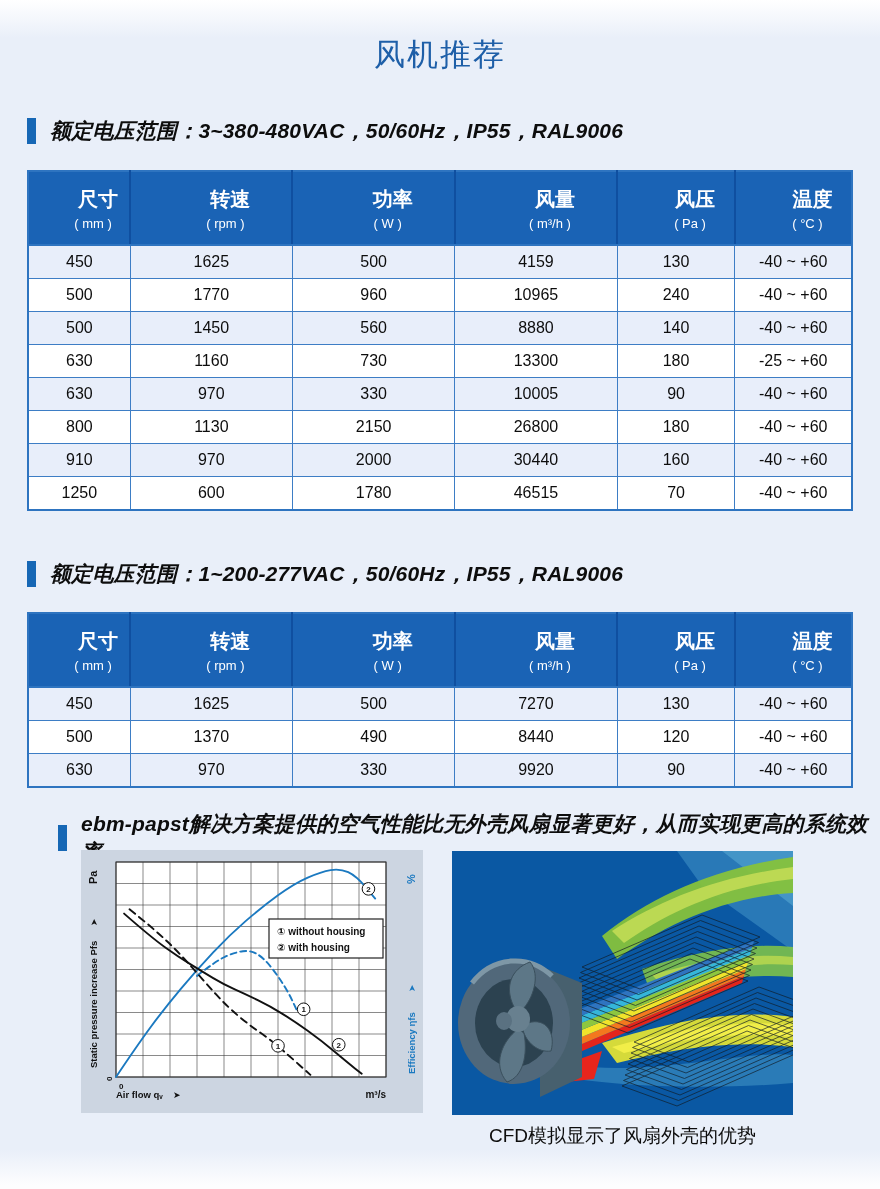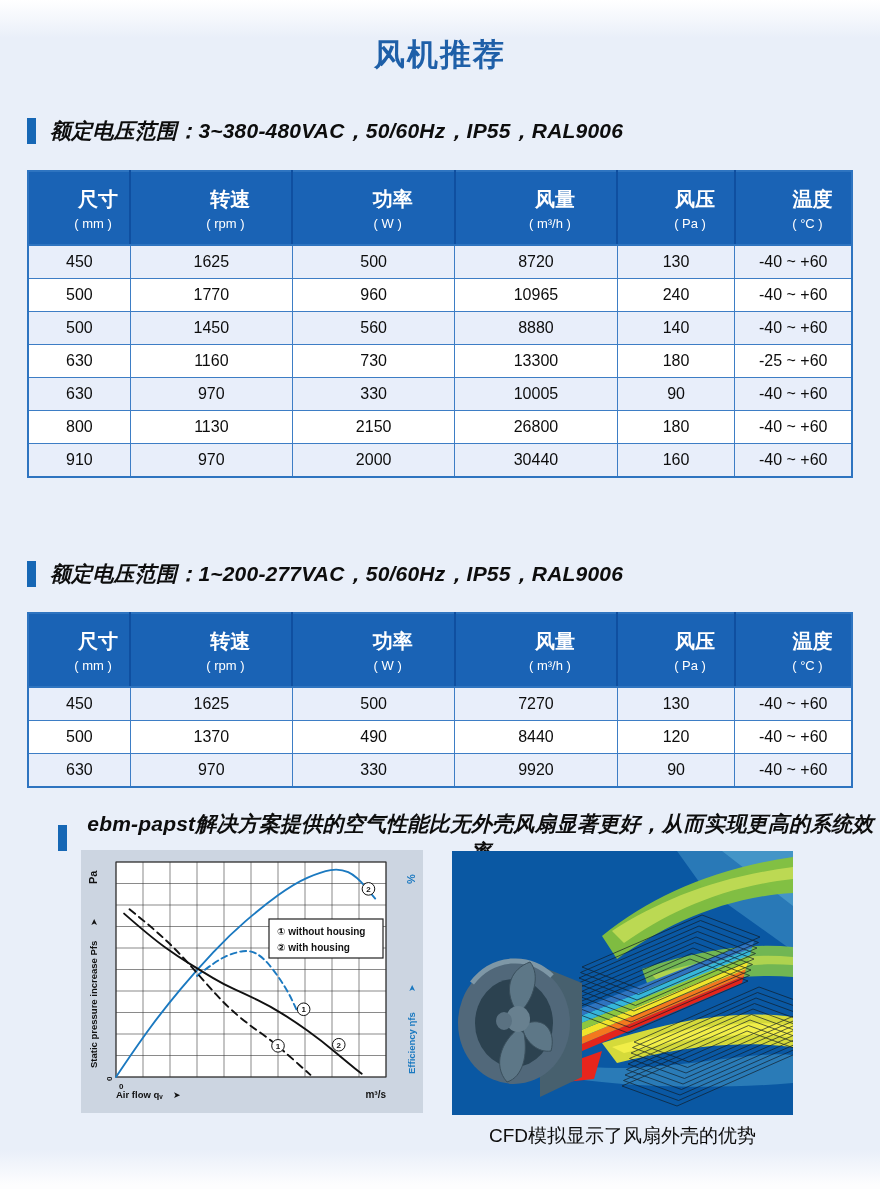--- a/index.html
+++ b/index.html
@@ -3,23 +3,23 @@
 <meta charset="utf-8">
 <style>
   html,body{margin:0;padding:0;background:#dfe7f4;}
   .page{
     position:relative;width:880px;height:1189px;margin:0 auto;overflow:hidden;
     background:linear-gradient(180deg,#ffffff 0px,#e9eff9 38px,#e9eff9 1150px,#fdfdfe 1185px);
     font-family:"Liberation Sans","DejaVu Sans",sans-serif;color:#111;
   }
   .page-title{
     position:absolute;top:34px;left:0;width:100%;text-align:center;
-    font-size:31px;font-weight:bold;color:#1e5fa8;letter-spacing:2px;
-  }
-  .section-heading{position:absolute;left:27px;display:flex;align-items:center;gap:14px;text-align:center;}
+    font-size:31px;font-weight:normal;color:#1e5fa8;letter-spacing:2px;
+  }
+  .section-heading{position:absolute;left:27px;display:flex;align-items:center;gap:14px;}
   .section-heading .bar{width:9px;height:26px;background:#1667b5;flex:0 0 auto;}
   .section-heading .txt{font-size:21px;font-weight:bold;font-style:italic;color:#0d0d0d;letter-spacing:.2px;}
   .sec1{top:117px;}
   .sec2{top:560px;}
   .sec3{top:810px;padding-left:31px;}
 
   table.spec{
     position:absolute;left:27px;width:826px;border-collapse:collapse;table-layout:fixed;
     background:#fff;border:2px solid #2e74c0;
   }
@@ -95,21 +95,21 @@
             <span class="h-main">温度</span>
             <span class="h-unit">( °C )</span>
           </th>
       </tr>
     </thead>
     <tbody>
         <tr>
           <td>450</td>
           <td>1625</td>
           <td>500</td>
-          <td>8720</td>
+          <td>4159</td>
           <td>130</td>
           <td>-40 ~ +60</td>
         </tr>
         <tr>
           <td>500</td>
           <td>1770</td>
           <td>960</td>
           <td>10965</td>
           <td>240</td>
           <td>-40 ~ +60</td>
@@ -145,20 +145,28 @@
           <td>26800</td>
           <td>180</td>
           <td>-40 ~ +60</td>
         </tr>
         <tr>
           <td>910</td>
           <td>970</td>
           <td>2000</td>
           <td>30440</td>
           <td>160</td>
+          <td>-40 ~ +60</td>
+        </tr>
+        <tr>
+          <td>1250</td>
+          <td>600</td>
+          <td>1780</td>
+          <td>46515</td>
+          <td>70</td>
           <td>-40 ~ +60</td>
         </tr>
       </tbody>
   </table>
 
   <div class="section-heading sec2">
     <span class="bar"></span>
     <span class="txt">额定电压范围：1~200-277VAC，50/60Hz，IP55，RAL9006</span>
   </div>
 

